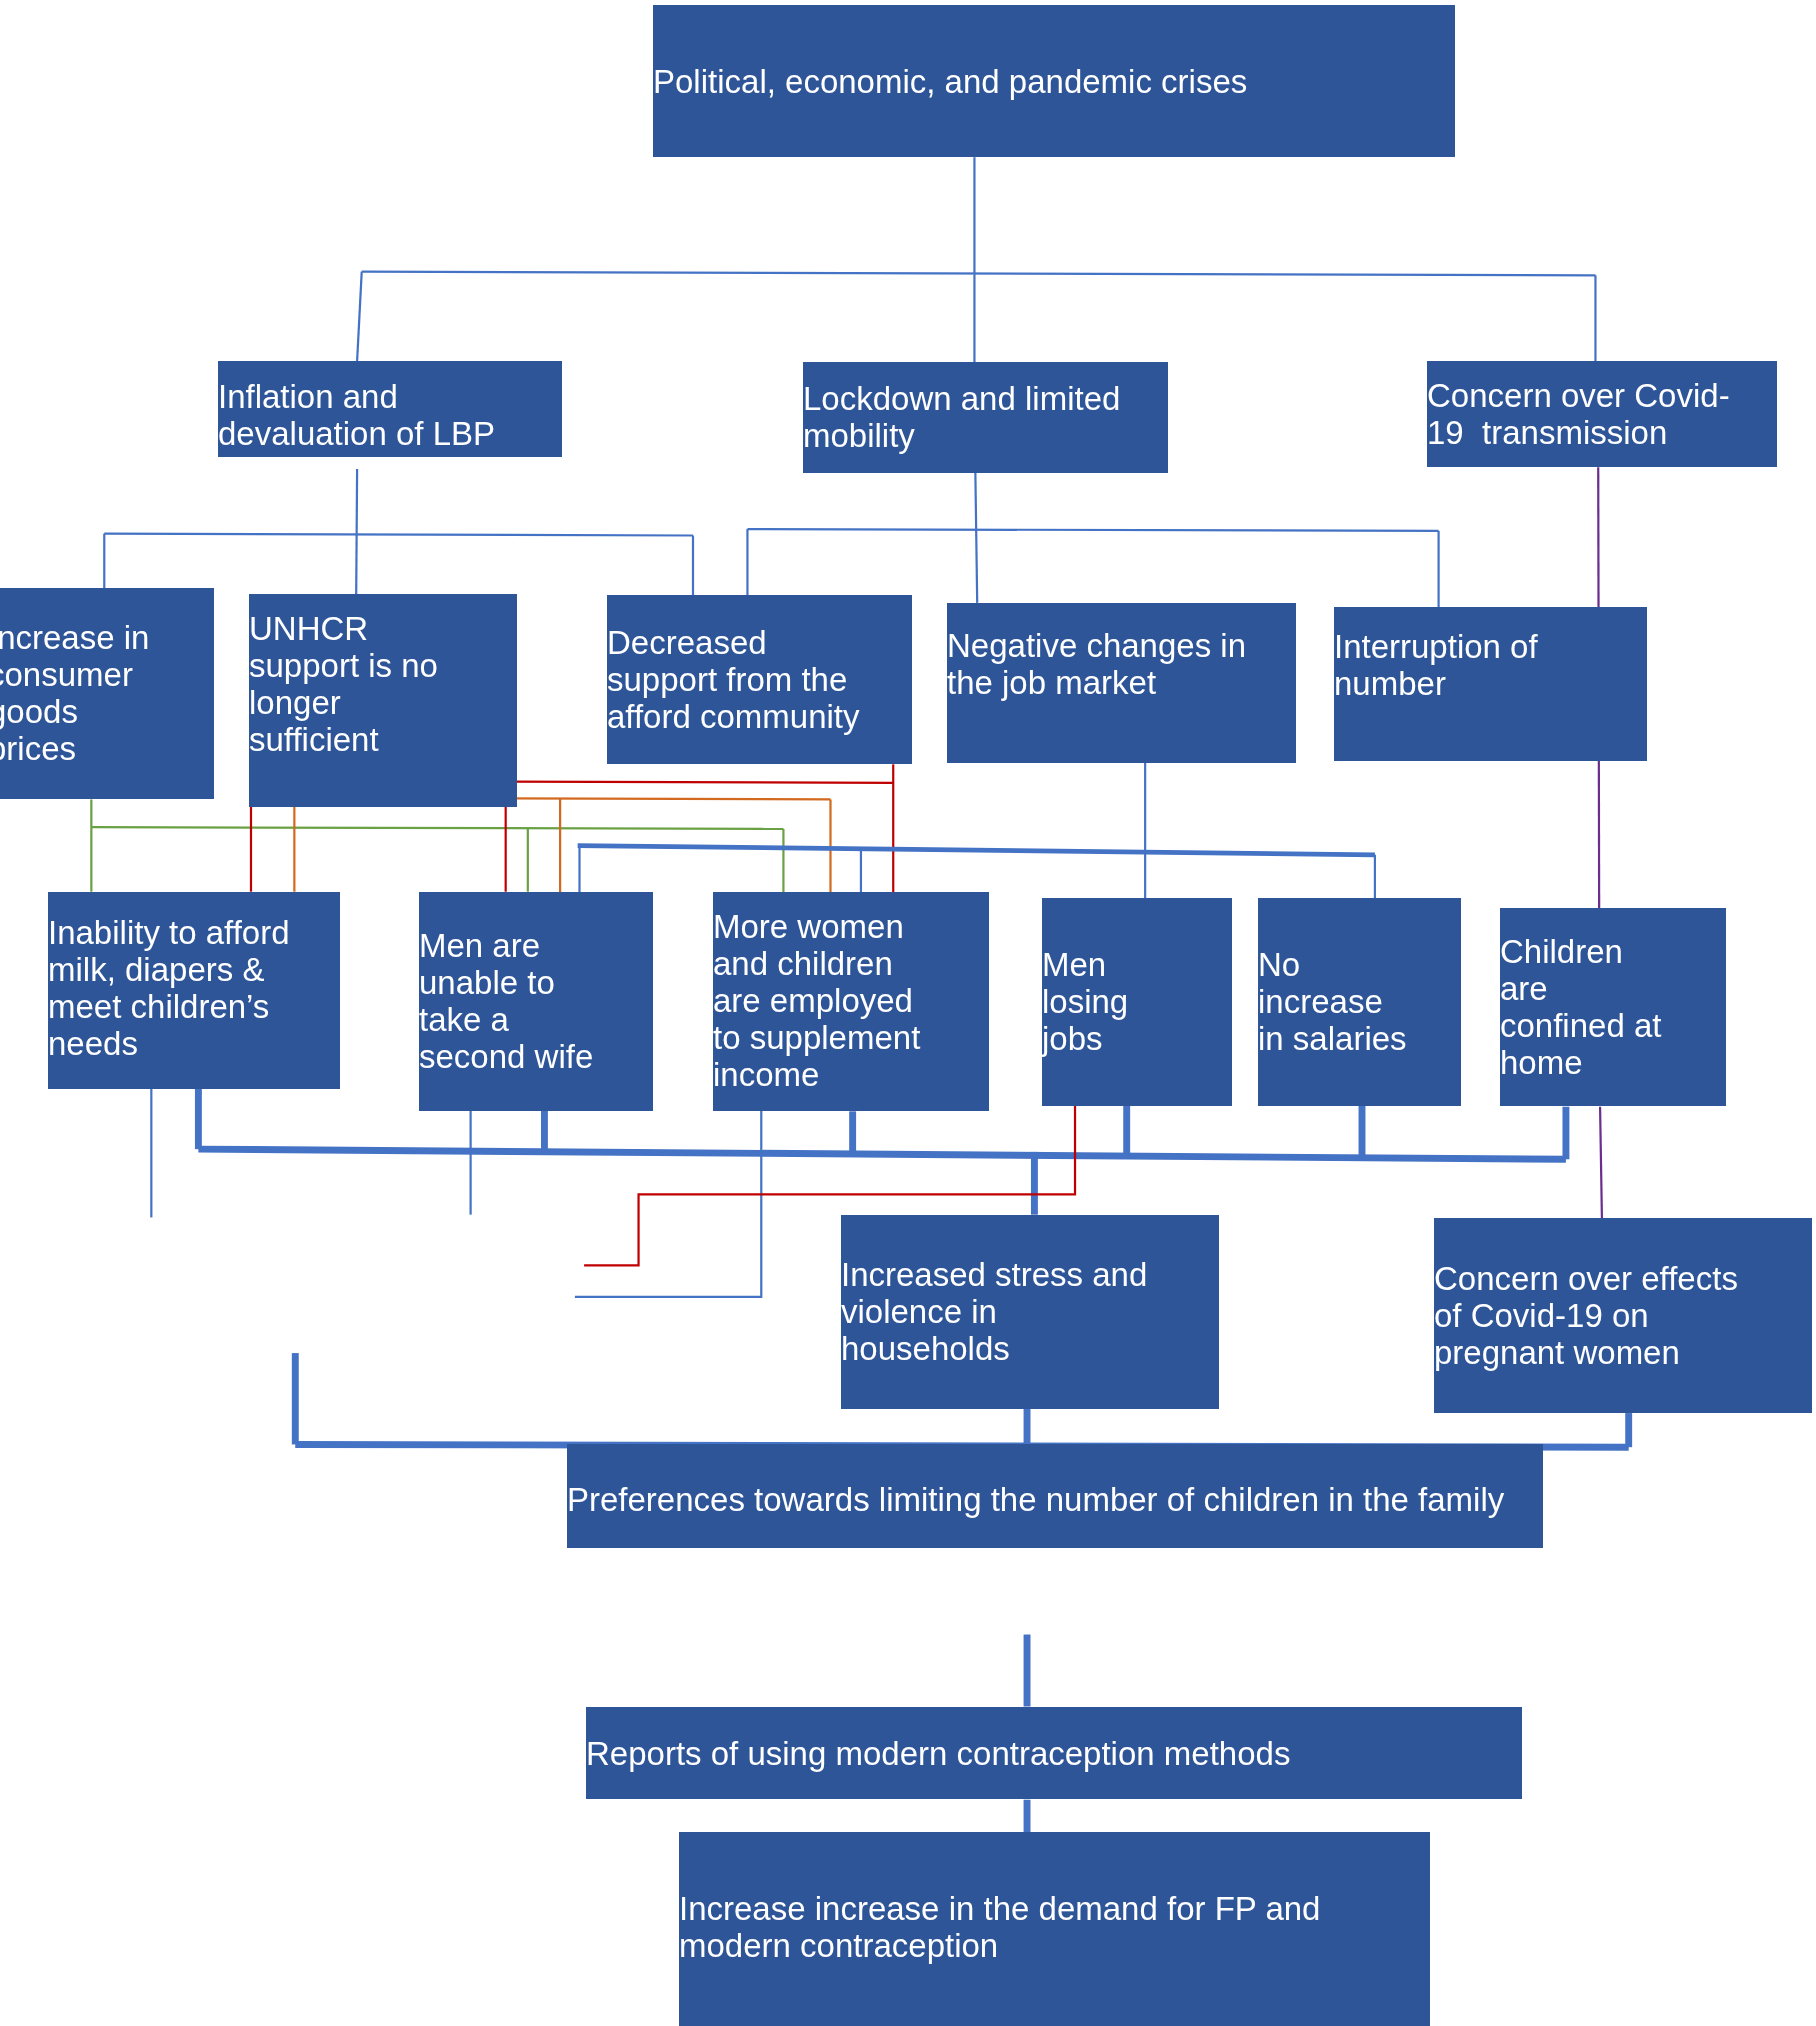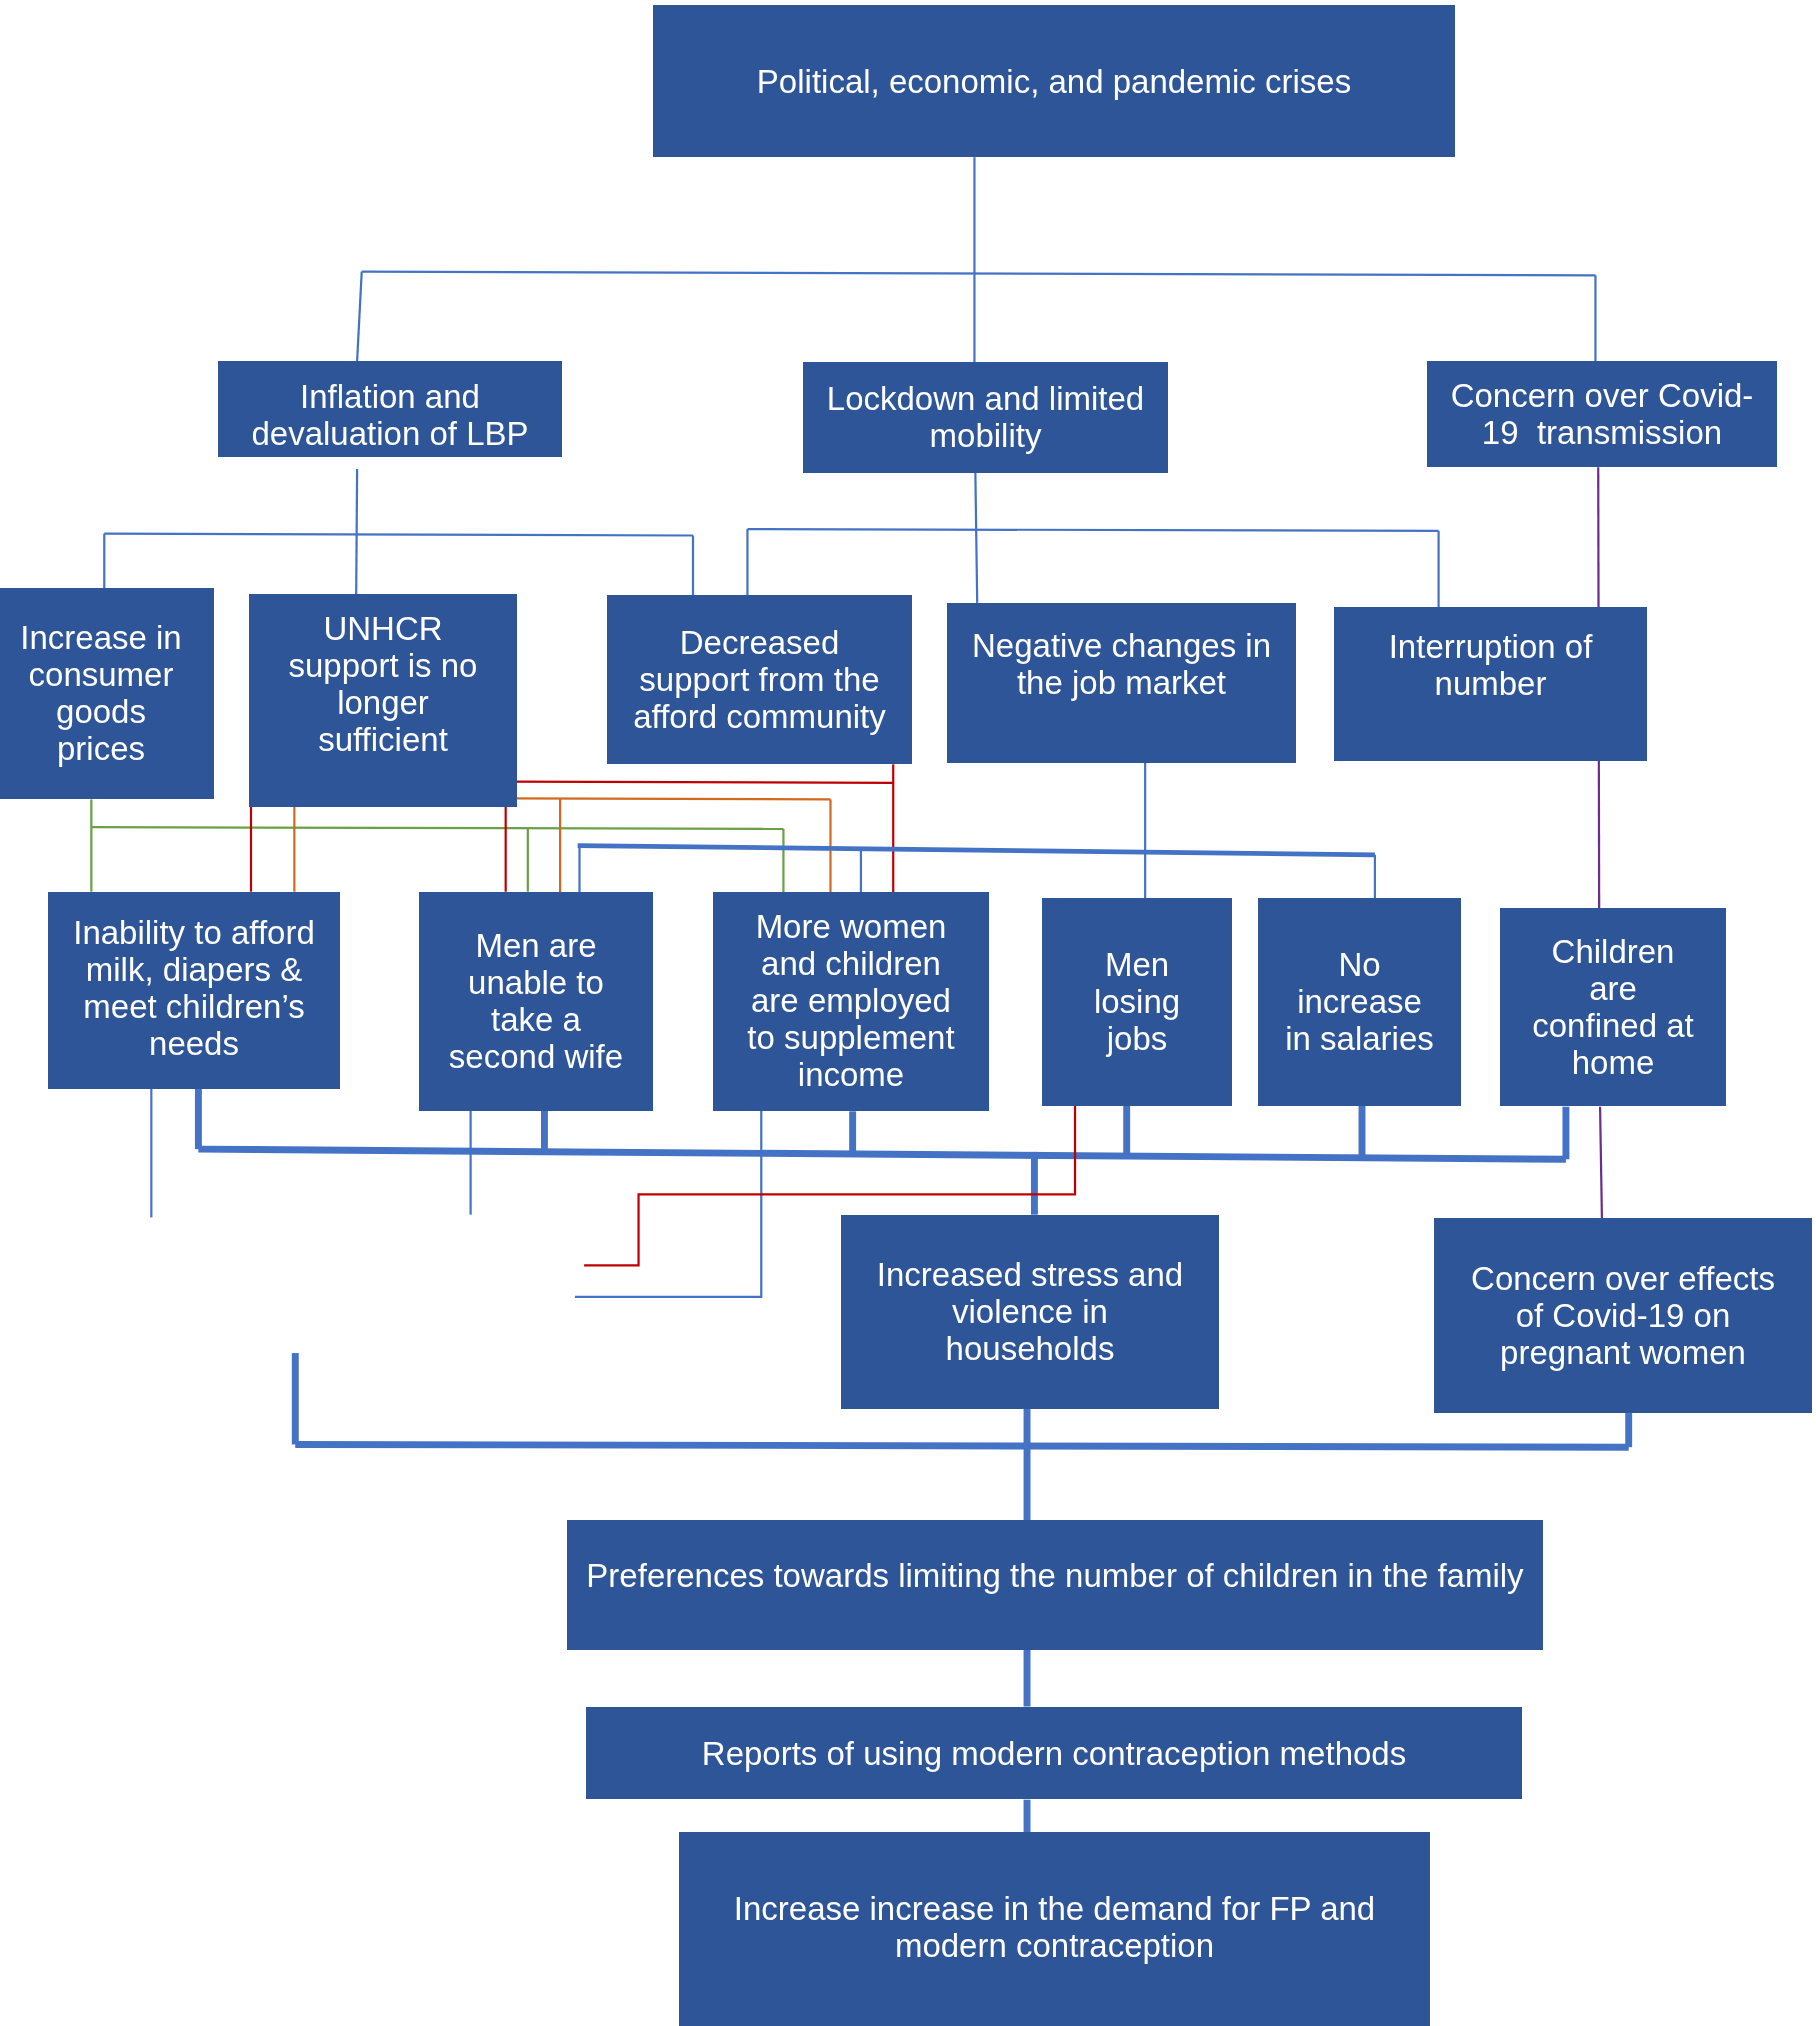--- a/index.html
+++ b/index.html
@@ -1,21 +1,21 @@
 <!DOCTYPE html>
 <html style="font-size:14.8px"><head>
 <meta charset="utf-8">
 <title>Crisis to family-planning demand flowchart</title>
 <style>
   html,body{margin:0;padding:0;background:#ffffff;}
   #stage{position:relative;width:1816px;height:2027px;background:#ffffff;overflow:hidden;
          font-family:"Liberation Sans",sans-serif;}
   svg.links{position:absolute;left:0;top:0;width:1816px;height:2027px;}
   .node{position:absolute;background:#2E5598;color:#ffffff;box-sizing:border-box;}
-  .node .label{position:absolute;left:0;right:0;text-align:center;
+  .node .label{position:absolute;left:0;right:0;
                font-size:33px;line-height:37px;white-space:pre;}
 </style>
 </head>
 <body>
 
 <div id="stage">
   <svg class="links" viewBox="0 0 1968 2196" xmlns="http://www.w3.org/2000/svg">
     <polyline points="1056,170 1056,297" fill="none" stroke="#4472C4" stroke-width="2.4" stroke-linecap="butt" stroke-linejoin="miter"></polyline>
     <polyline points="392,294 1729,298" fill="none" stroke="#4472C4" stroke-width="2.4" stroke-linecap="butt" stroke-linejoin="miter"></polyline>
     <polyline points="392,294 387,391" fill="none" stroke="#4472C4" stroke-width="2.4" stroke-linecap="butt" stroke-linejoin="miter"></polyline>
@@ -146,21 +146,21 @@
   <div class="node" style="left:841px;top:1215px;width:378px;height:194px">
     <div class="label" style="top:41px">Increased stress and
 violence in
 households</div>
   </div>
   <div class="node" style="left:1434px;top:1218px;width:378px;height:195px">
     <div class="label" style="top:42px">Concern over effects
 of Covid-19 on
 pregnant women</div>
   </div>
-  <div class="node" style="left:567px;top:1520px;width:976px;height:130px">
+  <div class="node" style="left:567px;top:1444px;width:976px;height:104px">
     <div class="label" style="top:37px">Preferences towards limiting the number of children in the family</div>
   </div>
   <div class="node" style="left:586px;top:1707px;width:936px;height:92px">
     <div class="label" style="top:28px">Reports of using modern contraception methods</div>
   </div>
   <div class="node" style="left:679px;top:1832px;width:751px;height:212px">
     <div class="label" style="top:58px">Increase increase in the demand for FP and
 modern contraception</div>
   </div>
 </div>

